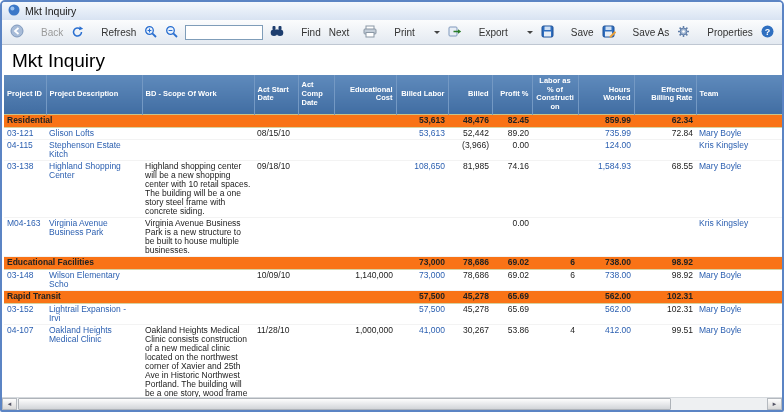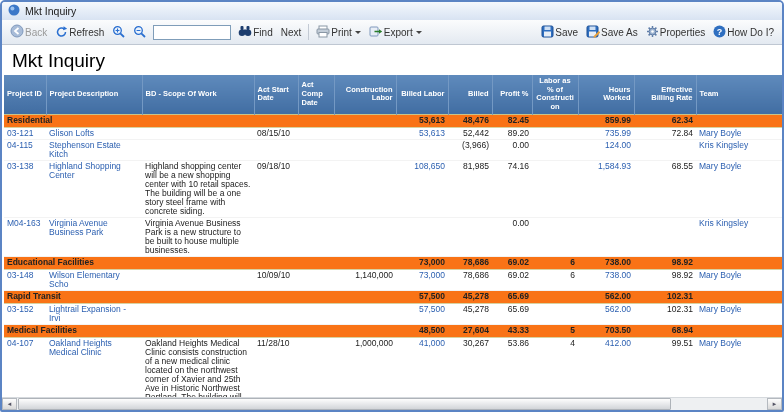--- a/index.html
+++ b/index.html
@@ -7,21 +7,21 @@
   .window { width:784px; height:412px; border:2px solid #5b84c4; border-radius:5px 5px 2px 2px;
             display:flex; flex-direction:column; overflow:hidden; background:#fff; }
 
   
   .titlebar { flex:0 0 18px; background:linear-gradient(#f4f8fd,#d8e3f2); display:flex;
               align-items:center; gap:5px; padding:0 6px; font-size:10.5px; color:#1a1a1a; }
 
   
   .toolbar { flex:0 0 25px; background:linear-gradient(#fbfcfd,#e3e9f1); border-bottom:1px solid #bfc7d2;
              display:flex; align-items:center; padding:0 4px; font-size:10px; color:#333; }
-  .tbtn { display:flex; align-items:center; gap:1px; padding:2px 4px; border-radius:2px; white-space:nowrap; }
+  .tbtn { display:flex; align-items:center; gap:17px; padding:2px 4px; border-radius:2px; white-space:nowrap; }
   .tbtn.disabled { color:#9a9a9a; }
   .sep { width:1px; height:16px; background:#c3cad4; margin:0 3px; }
   .spacer { flex:1; }
   input.search { width:78px; height:15px; border:1px solid #7f9db9; font-size:10px; padding:0 3px; margin:0 3px;
                  font-family:"Liberation Sans",sans-serif; }
   .caret { width:0; height:0; border-left:3px solid transparent; border-right:3px solid transparent;
            border-top:3px solid #444; margin-left:2px; }
 
   
   .page-title { flex:0 0 auto; font-size:19px; color:#000; padding:5px 10px 3px; }
@@ -181,21 +181,21 @@
           <col style="width:62px">
         <col style="width:86px">
       </colgroup>
       <thead>
         <tr>
             <th class="">Project ID</th>
             <th class="">Project Description</th>
             <th class="">BD - Scope Of Work</th>
             <th class="">Act Start Date</th>
             <th class="">Act Comp Date</th>
-            <th class="num">Construction Labor</th>
+            <th class="num">Educational Cost</th>
             <th class="num">Billed Labor</th>
             <th class="num">Billed</th>
             <th class="num">Profit %</th>
             <th class="ctr">Labor as % of Construction</th>
             <th class="num">Hours Worked</th>
             <th class="num">Effective Billing Rate</th>
             <th class="">Team</th>
           </tr>
       </thead>
       <tbody>
@@ -312,30 +312,20 @@
             <td class=""></td>
             <td class="num"></td>
             <td class="num"><span class="lnk">57,500</span></td>
             <td class="num">45,278</td>
             <td class="num">65.69</td>
             <td class="num"></td>
             <td class="num"><span class="lnk">562.00</span></td>
             <td class="num">102.31</td>
             <td class=""><span class="lnk">Mary Boyle</span></td>
           </tr>
-          <tr class="group">
-            <td colspan="6">Medical Facilities</td>
-            <td class="num">48,500</td>
-            <td class="num">27,604</td>
-            <td class="num">43.33</td>
-            <td class="num">5</td>
-            <td class="num">703.50</td>
-            <td class="num">68.94</td>
-            <td class=""></td>
-          </tr>
           <tr class="data">
             <td class=""><span class="lnk">04-107</span></td>
             <td class=""><span class="lnk">Oakland Heights Medical Clinic</span></td>
             <td class="">Oakland Heights Medical Clinic consists construction of a new medical clinic located on the northwest corner of Xavier and 25th Ave in Historic Northwest Portland.  The building will be a one story, wood frame building with brick veneer.</td>
             <td class="">11/28/10</td>
             <td class=""></td>
             <td class="num">1,000,000</td>
             <td class="num"><span class="lnk">41,000</span></td>
             <td class="num">30,267</td>
             <td class="num">53.86</td>

